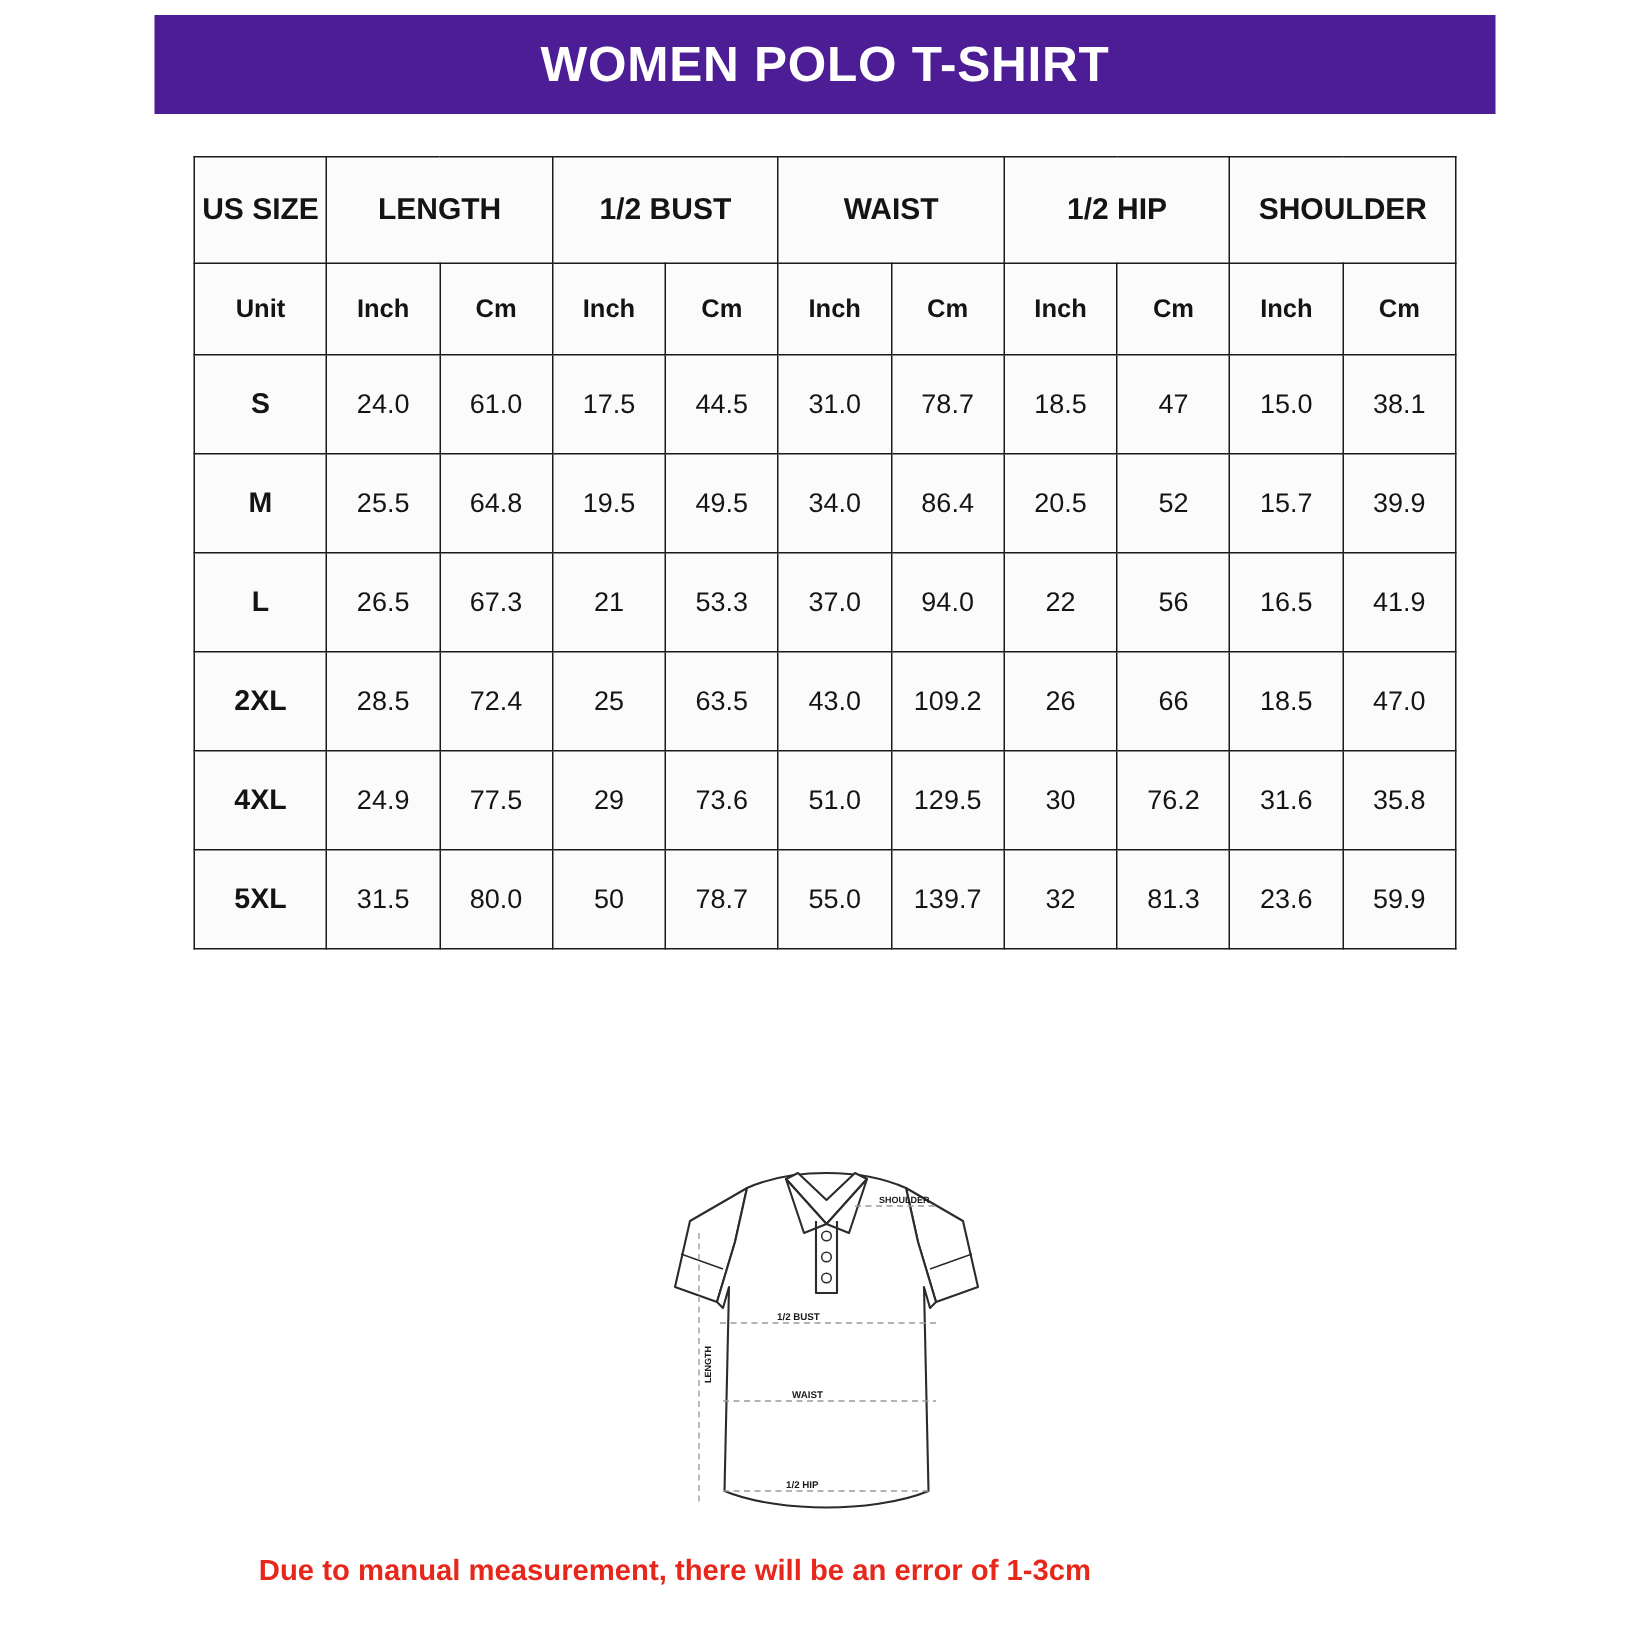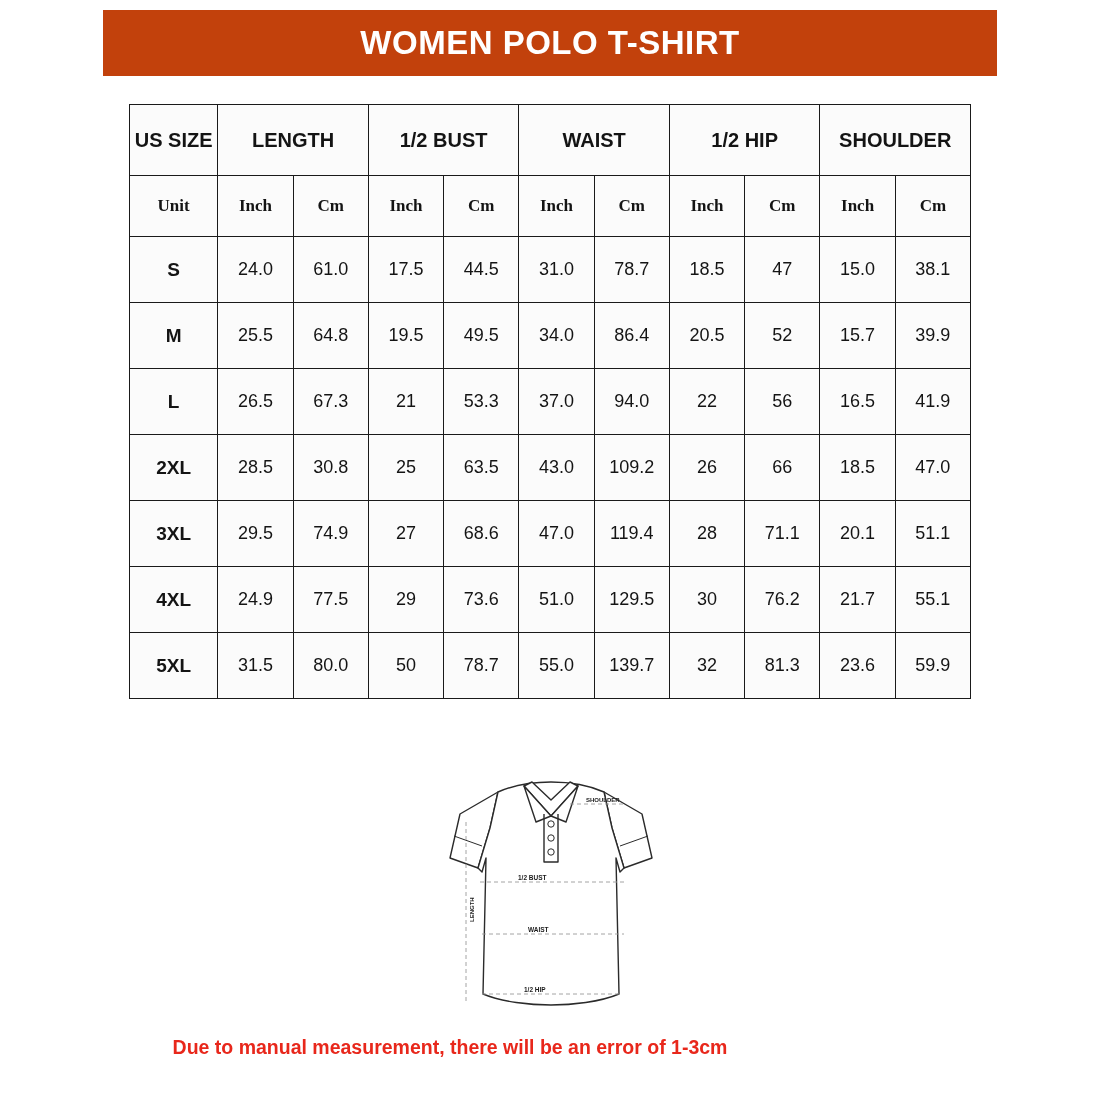--- a/index.html
+++ b/index.html
@@ -21,21 +21,21 @@
     box-sizing: border-box;
   }
 
   
   .banner {
     position: absolute;
     left: 103px;
     top: 10px;
     width: 894px;
     height: 66px;
-    background: #c2410c;
+    background: #4c1d95;
     display: flex;
     align-items: center;
     justify-content: center;
   }
   .banner-title {
     color: #ffffff;
     font-size: 33px;
     font-weight: bold;
     letter-spacing: 0.5px;
     white-space: nowrap;
@@ -65,21 +65,20 @@
   }
   tr.group-head td {
     height: 70px;
     font-weight: bold;
     font-size: 20px;
   }
   tr.unit-row td {
     height: 60px;
     font-weight: bold;
     font-size: 17px;
-    font-family: Liberation Serif, serif;
   }
   tr.data-row td {
     height: 65px;
     font-size: 18px;
   }
   tr.data-row td.size-cell {
     font-weight: bold;
     font-size: 19px;
   }
   td.us-size-head {
@@ -195,55 +194,42 @@
           <td>37.0</td>
           <td>94.0</td>
           <td>22</td>
           <td>56</td>
           <td>16.5</td>
           <td>41.9</td>
         </tr>
         <tr class="data-row">
           <td class="size-cell">2XL</td>
           <td>28.5</td>
-          <td>30.8</td>
+          <td>72.4</td>
           <td>25</td>
           <td>63.5</td>
           <td>43.0</td>
           <td>109.2</td>
           <td>26</td>
           <td>66</td>
           <td>18.5</td>
           <td>47.0</td>
-        </tr>
-        <tr class="data-row">
-          <td class="size-cell">3XL</td>
-          <td>29.5</td>
-          <td>74.9</td>
-          <td>27</td>
-          <td>68.6</td>
-          <td>47.0</td>
-          <td>119.4</td>
-          <td>28</td>
-          <td>71.1</td>
-          <td>20.1</td>
-          <td>51.1</td>
         </tr>
         <tr class="data-row">
           <td class="size-cell">4XL</td>
           <td>24.9</td>
           <td>77.5</td>
           <td>29</td>
           <td>73.6</td>
           <td>51.0</td>
           <td>129.5</td>
           <td>30</td>
           <td>76.2</td>
-          <td>21.7</td>
-          <td>55.1</td>
+          <td>31.6</td>
+          <td>35.8</td>
         </tr>
         <tr class="data-row">
           <td class="size-cell">5XL</td>
           <td>31.5</td>
           <td>80.0</td>
           <td>50</td>
           <td>78.7</td>
           <td>55.0</td>
           <td>139.7</td>
           <td>32</td>

